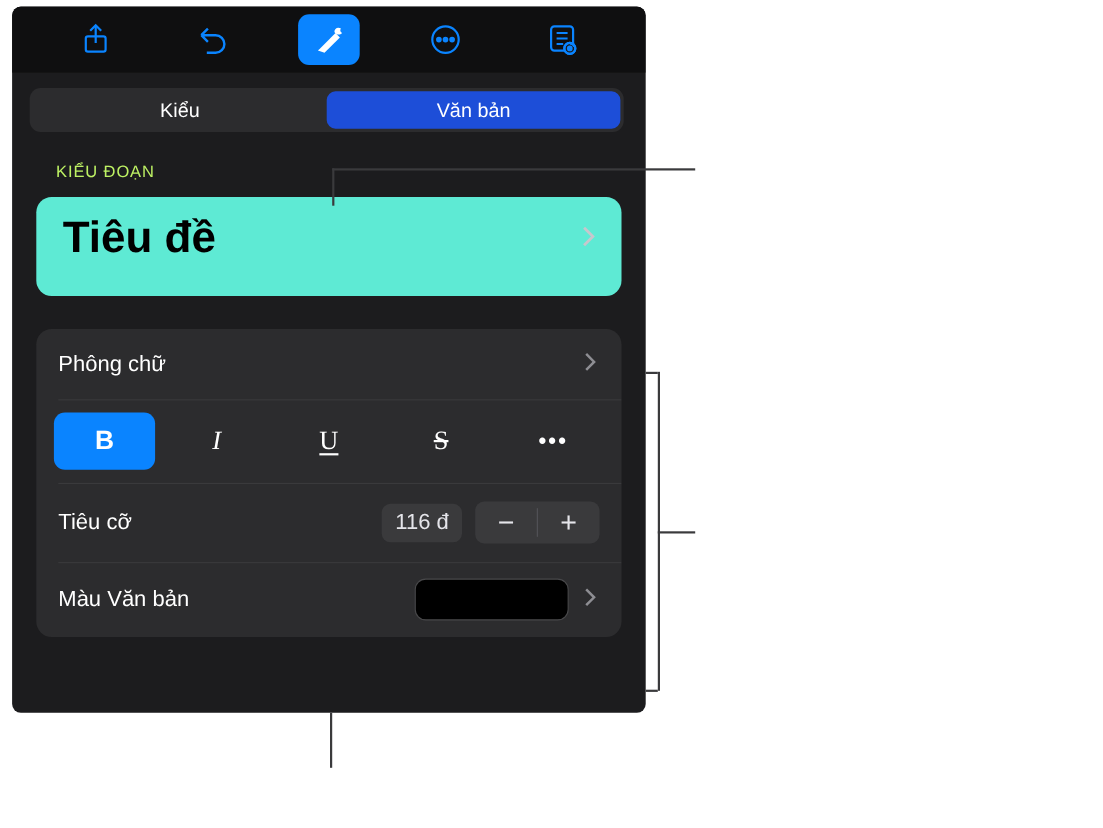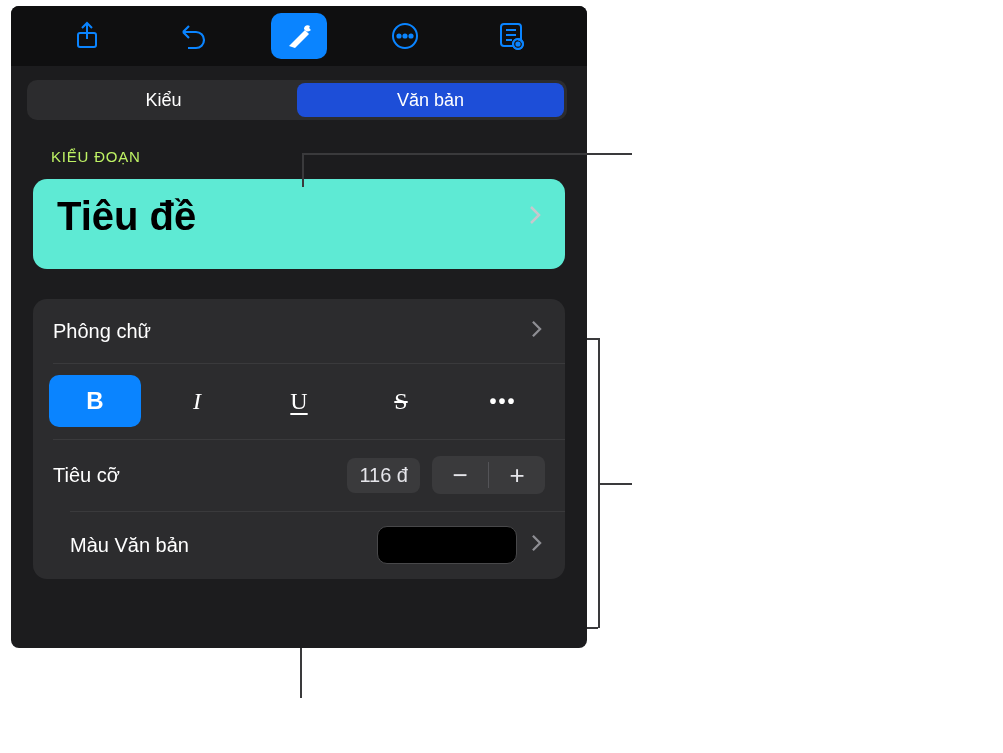--- a/index.html
+++ b/index.html
@@ -302,21 +302,21 @@
       <div class="size-ctrl">
         <div class="size-badge">116 đ</div>
         <div class="stepper">
           <div class="step">−</div>
           <div class="divider"></div>
           <div class="step">+</div>
         </div>
       </div>
     </div>
 
-    <div class="row" style="height:68px;margin-left:17px;">
+    <div class="row" style="height:68px;">
       <span class="label">Màu Văn bản</span>
       <span class="spacer"></span>
       <div class="swatch"></div>
       <span class="chevron grey">
         <svg width="11" height="18" viewBox="0 0 12 20" fill="none" stroke="currentColor" stroke-width="2.5">
             <path d="M2 2 L10 10 L2 18"></path>
           </svg>
       </span>
     </div>
 

